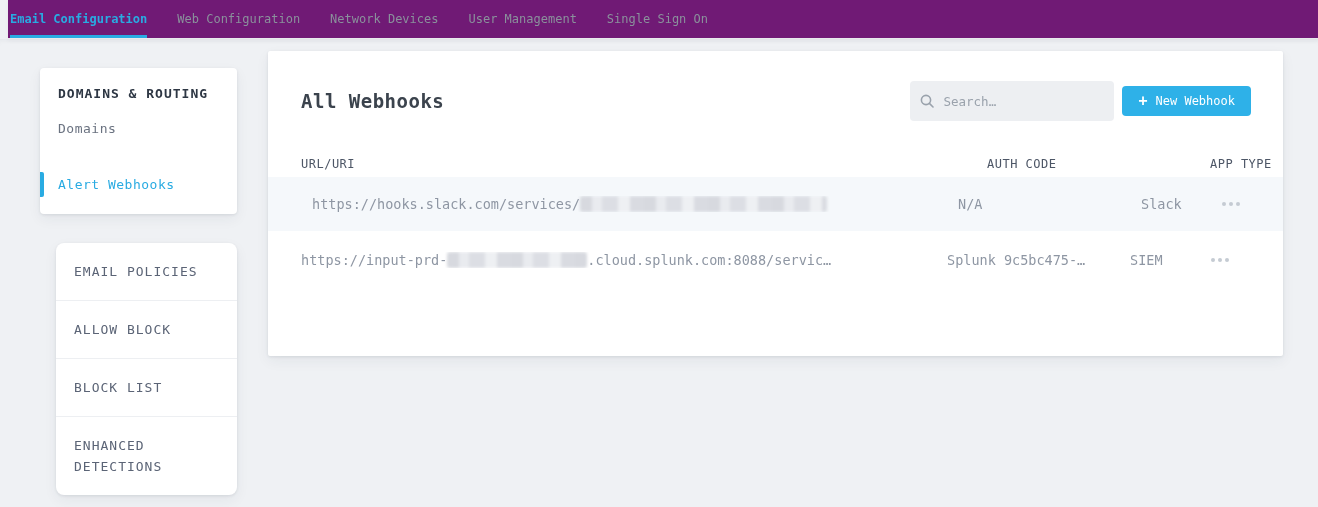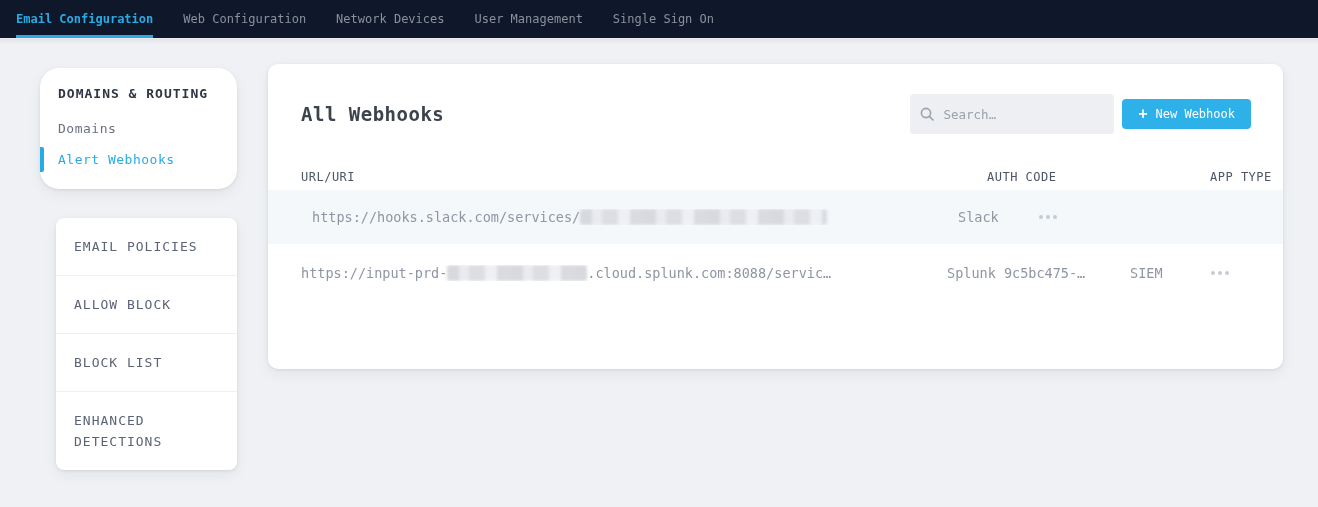--- a/index.html
+++ b/index.html
@@ -6,23 +6,23 @@
   html, body { width: 1318px; height: 507px; }
   body {
     font-family: "DejaVu Sans Mono", "Liberation Mono", monospace;
     background: #eff1f4;
     position: relative;
     overflow: hidden;
   }
 
   
   .topbar {
-    position: absolute; top: 0; left: 0; right: 0; height: 39px;
-    background: #0f172a; border-bottom: 1px solid #e8eaed;
-    display: flex; align-items: stretch; padding-left: 16px;
+    position: absolute; top: 0; left: 8px; right: 0; height: 39px;
+    background: #701a75; border-bottom: 1px solid #e8eaed;
+    display: flex; align-items: stretch; padding-left: 2px;
     box-shadow: 0 2px 4px rgba(40,50,70,0.04);
     z-index: 5;
   }
   .tab {
     font-size: 12px; color: #8a919c; margin-right: 30px;
     display: flex; align-items: center; cursor: pointer;
     border-bottom: 3px solid transparent; padding-top: 3px;
     white-space: nowrap;
   }
   .tab.active { color: #29abe2; font-weight: bold; border-bottom-color: #29abe2; }
@@ -30,45 +30,45 @@
   .page { position: absolute; top: 39px; left: 0; right: 0; bottom: 0;
     box-shadow: inset 0 5px 6px -5px rgba(30,40,60,0.07); }
 
   .card-shadow {
     background: #ffffff;
     box-shadow: 0 1px 3px rgba(35,45,65,0.10), 0 5px 14px rgba(35,45,65,0.06);
   }
 
   
   .sidebar { position: absolute; left: 40px; top: 29px; width: 197px; }
-  .side-card1 { border-radius: 19px; padding: 18px 0 14px; }
+  .side-card1 { border-radius: 4px; padding: 18px 0 14px; }
   .side-card1 .hdr {
     padding: 0 18px; font-size: 13px; font-weight: bold; color: #2e3744;
     letter-spacing: 1px; margin-bottom: 12px; white-space: nowrap;
   }
   .s-item {
     position: relative; padding: 8px 18px; font-size: 13px; color: #6a7280;
     letter-spacing: 0.5px; cursor: pointer; white-space: nowrap;
   }
-  .s-item.active { color: #29abe2; }
+  .s-item.active { color: #29abe2; margin-top: 25px; }
   .s-item .active-bar {
     position: absolute; left: 0; top: 3px; bottom: 3px; width: 4px;
     background: #29abe2; border-radius: 0 2px 2px 0;
   }
   .side-card2 { margin-top: 29px; border-radius: 8px; overflow: hidden; margin-left: 16px; }
   .sec-item {
     padding: 18px 18px; font-size: 13px; color: #5b6476; letter-spacing: 1px;
     line-height: 21px; cursor: pointer;
   }
   .sec-item + .sec-item { border-top: 1px solid #edeff2; }
 
   
   .panel {
-    position: absolute; left: 268px; top: 25px; width: 1015px; height: 305px;
-    border-radius: 10px; overflow: hidden;
+    position: absolute; left: 268px; top: 12px; width: 1015px; height: 305px;
+    border-radius: 2px; overflow: hidden;
   }
   .panel-header {
     height: 100px; display: flex; align-items: center;
     padding: 0 32px 0 33px;
   }
   .panel-title {
     font-size: 19px; font-weight: bold; color: #3b434d; letter-spacing: 0.5px;
   }
   .spacer { flex: 1; }
   .searchbox {
@@ -180,20 +180,21 @@
       <div class="col-url">URL/URI</div>
       <div class="col-auth">AUTH CODE</div>
       <div class="col-app">APP TYPE</div>
       <div class="col-act"></div>
     </div>
 
     <div class="trow row-1 highlight">
       <div class="col-url">
         <span>https://hooks.slack.com/services/</span><span class="redaction wide"></span><span></span>
       </div>
+      <div class="col-auth">N/A</div>
       <div class="col-app">Slack</div>
       <div class="col-act">
         <div class="dots-btn">
           <span class="dot"></span>
           <span class="dot"></span>
           <span class="dot"></span>
         </div>
       </div>
     </div>
 

